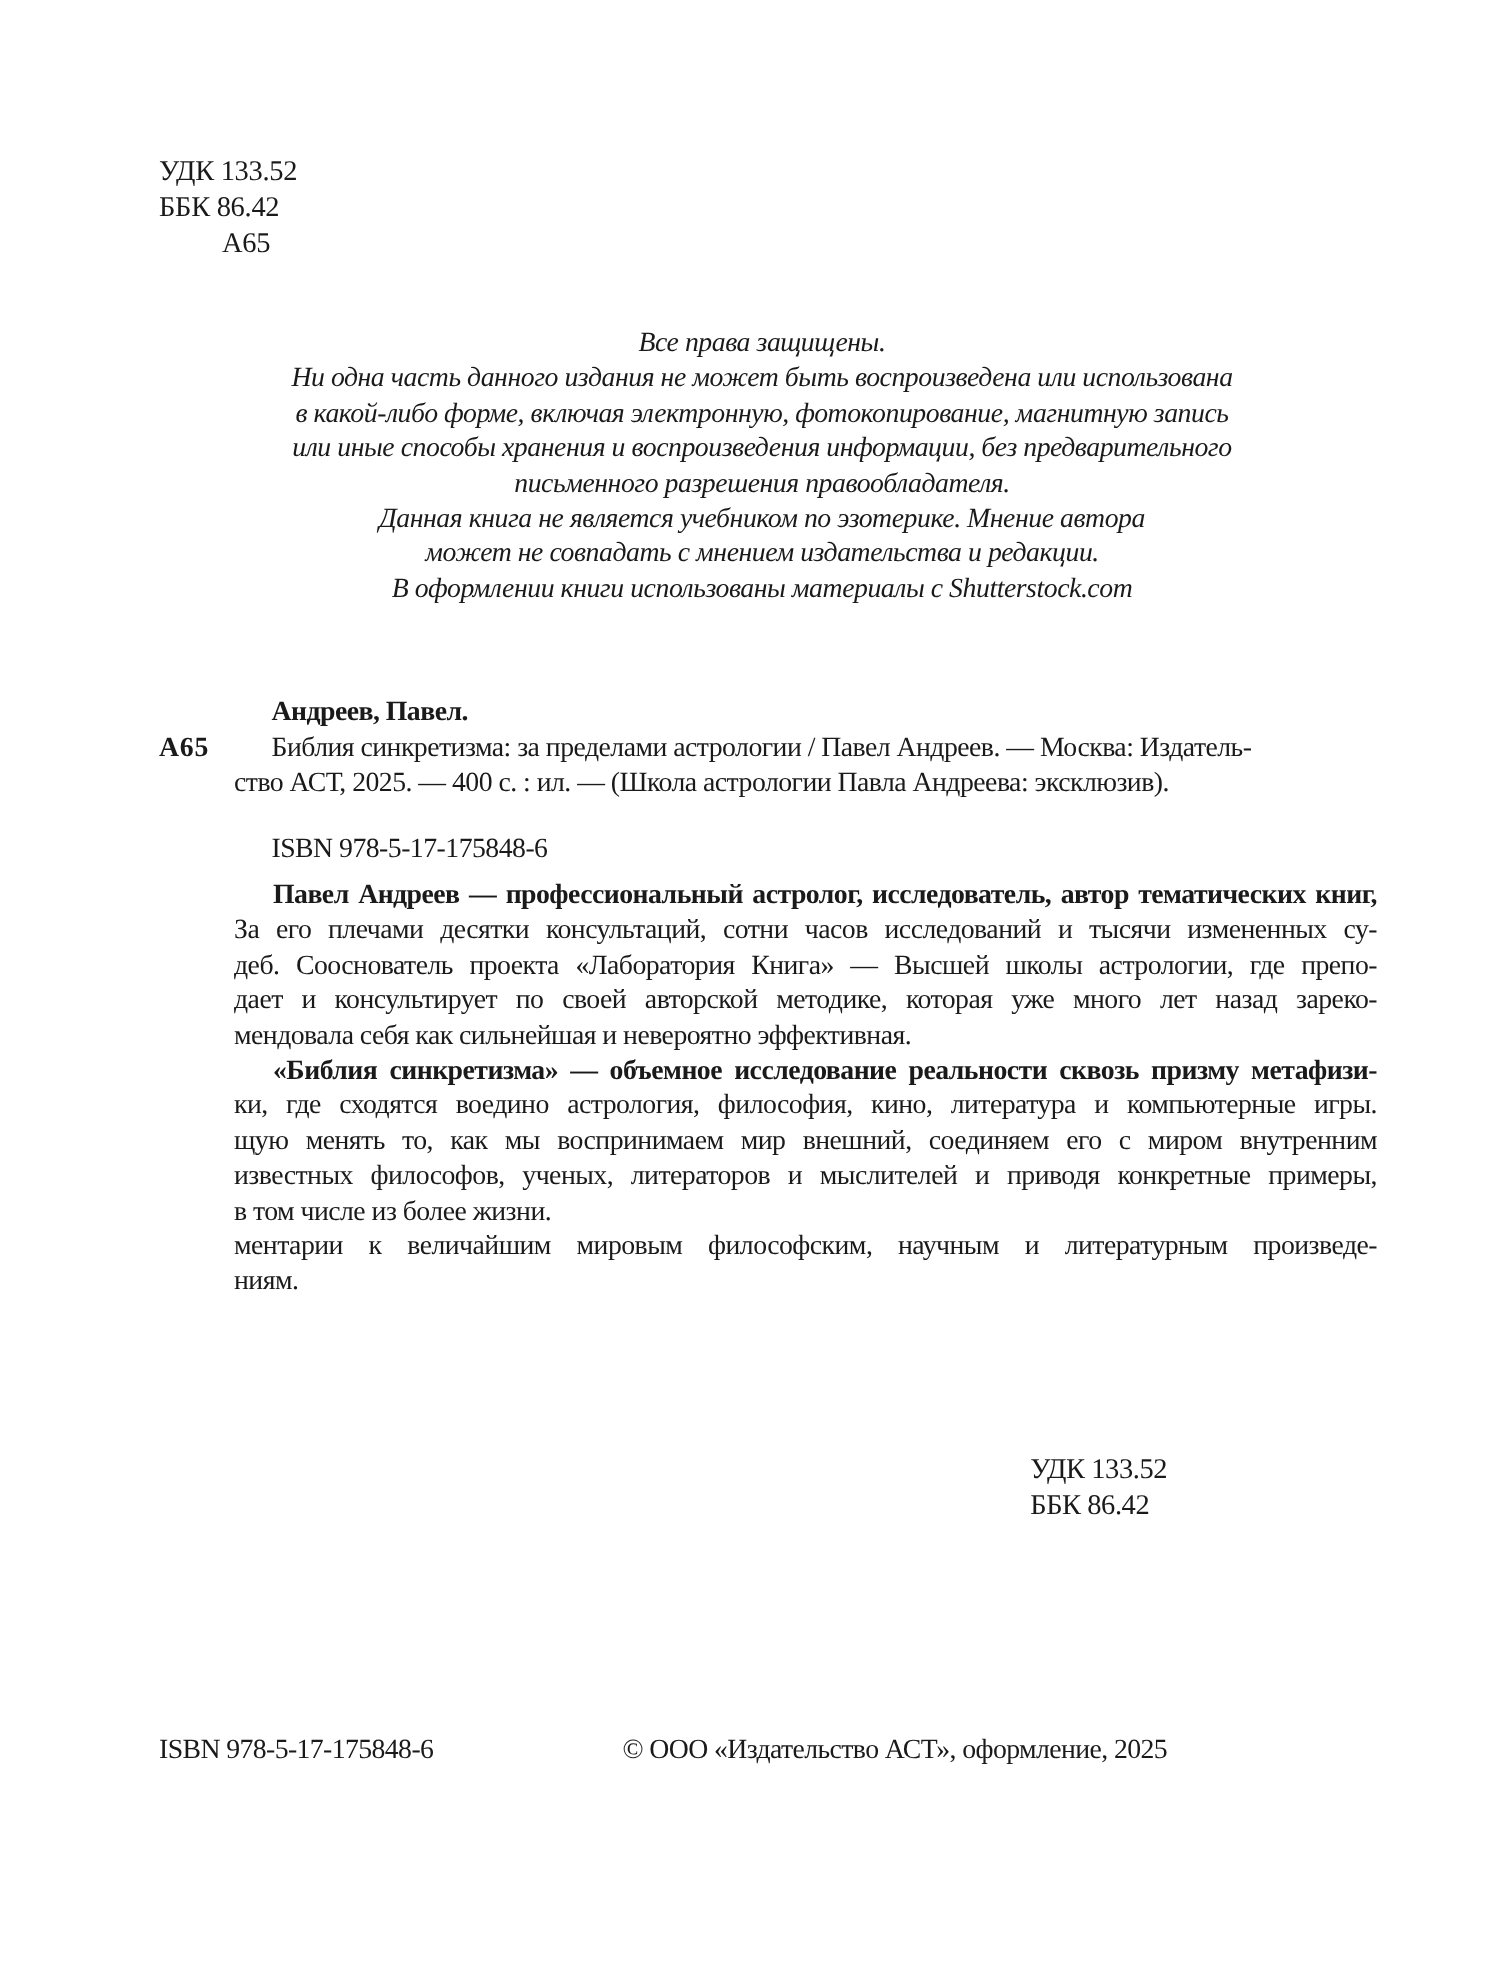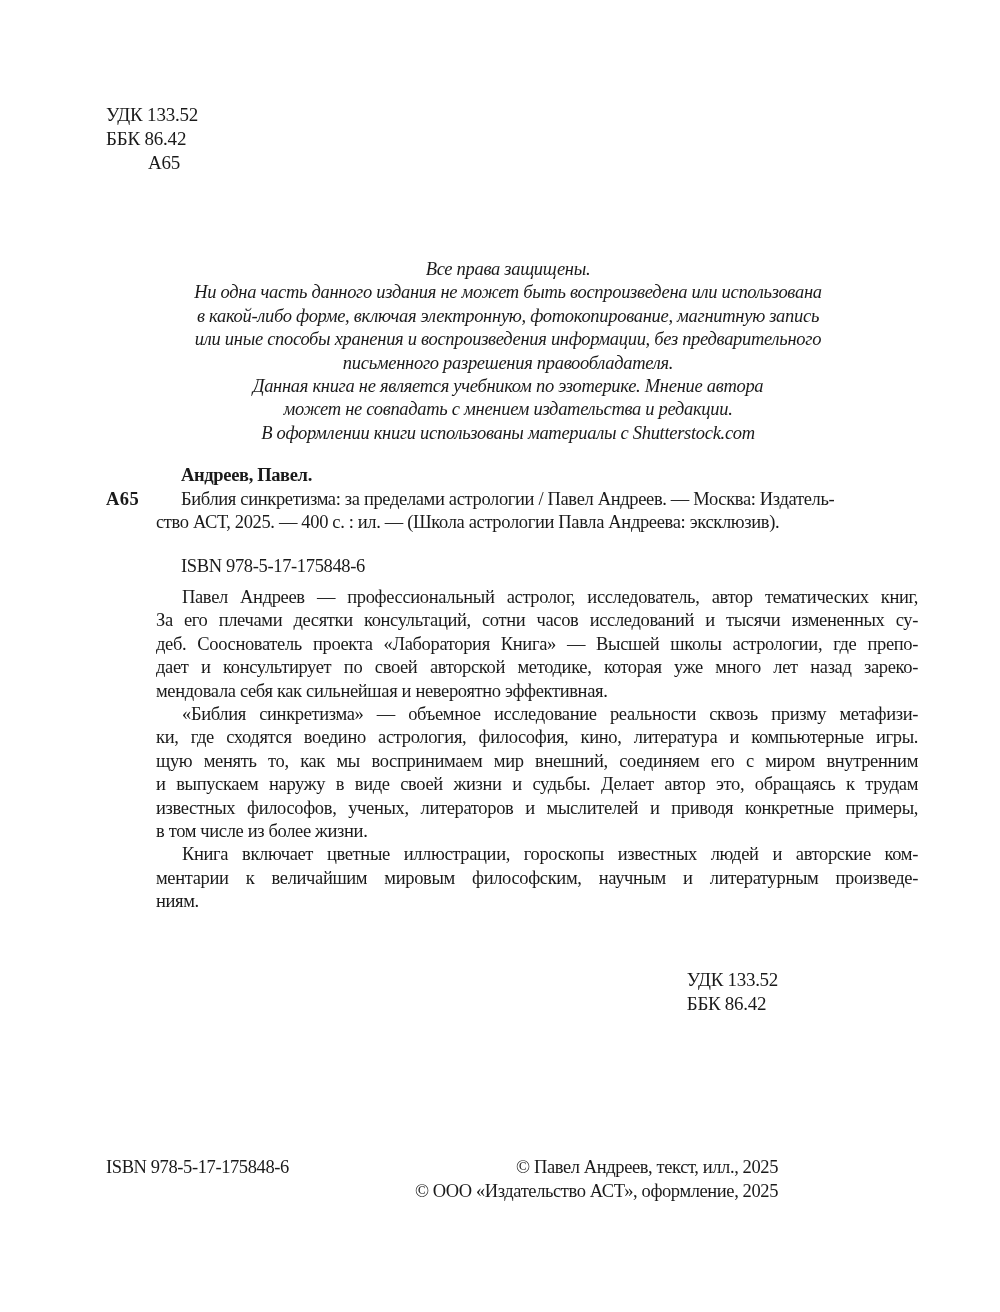--- a/index.html
+++ b/index.html
@@ -35,21 +35,20 @@
     .rights {
       position: absolute;
       left: 104px;
       width: 804px;
       top: 218px;
       text-align: center;
       font-style: italic;
       font-size: 18.5px;
       line-height: 23.4px;
       letter-spacing: -0.3px;
-      margin-top: 40px;
     }
     .rights div { white-space: nowrap; }
 
     .biblio {
       position: absolute;
       left: 104px;
       top: 452px;
       width: 812px;
       font-size: 18.5px;
       line-height: 23.5px;
@@ -93,20 +92,21 @@
     .annot .line {
       white-space: nowrap;
       text-align: justify;
       text-align-last: justify;
     }
     .annot .line.last {
       text-align-last: left;
     }
     .annot .line.indent {
       padding-left: 26px;
+      font-weight: bold;
     }
 
     .codes-right {
       position: absolute;
       right: 84px;
       top: 968px;
       text-align: left;
       font-size: 19px;
       line-height: 24px;
       letter-spacing: -0.3px;
@@ -167,35 +167,32 @@
       <div class="line indent">Павел Андреев — профессиональный астролог, исследователь, автор тематических книг,</div>
       <div class="line">За его плечами десятки консультаций, сотни часов исследований и тысячи измененных су-</div>
       <div class="line">деб. Сооснователь проекта «Лаборатория Книга» — Высшей школы астрологии, где препо-</div>
       <div class="line">дает и консультирует по своей авторской методике, которая уже много лет назад зареко-</div>
       <div class="line last">мендовала себя как сильнейшая и невероятно эффективная.</div>
     </div>
     <div>
       <div class="line indent">«Библия синкретизма» — объемное исследование реальности сквозь призму метафизи-</div>
       <div class="line">ки, где сходятся воедино астрология, философия, кино, литература и компьютерные игры.</div>
       <div class="line">щую менять то, как мы воспринимаем мир внешний, соединяем его с миром внутренним</div>
-      <div class="line">и выпускаем наружу в виде своей жизни и судьбы. Делает автор это, обращаясь к трудам</div>
       <div class="line">известных философов, ученых, литераторов и мыслителей и приводя конкретные примеры,</div>
       <div class="line last">в том числе из более жизни.</div>
     </div>
     <div>
-      <div class="line indent">Книга включает цветные иллюстрации, гороскопы известных людей и авторские ком-</div>
       <div class="line">ментарии к величайшим мировым философским, научным и литературным произведе-</div>
       <div class="line last">ниям.</div>
     </div>
   </div>
 
   <div class="codes-right">
     <div>УДК 133.52</div>
     <div>ББК 86.42</div>
   </div>
 
   <div class="footer-isbn">ISBN 978-5-17-175848-6</div>
   <div class="footer-copy">
-    <div>© Павел Андреев, текст, илл., 2025</div>
     <div>© ООО «Издательство АСТ», оформление, 2025</div>
   </div>
 
 </div>
 
 </body></html>

